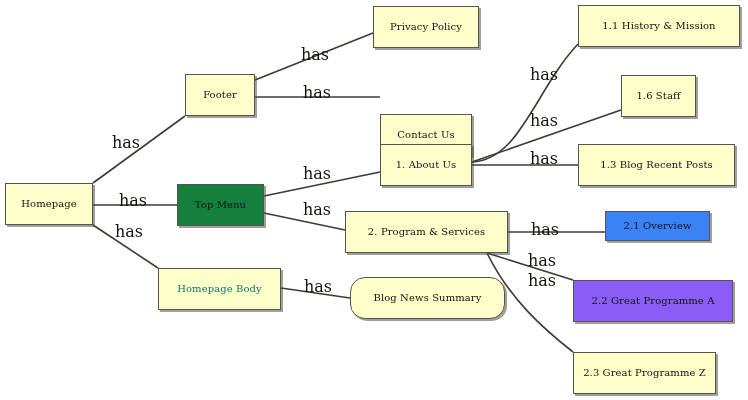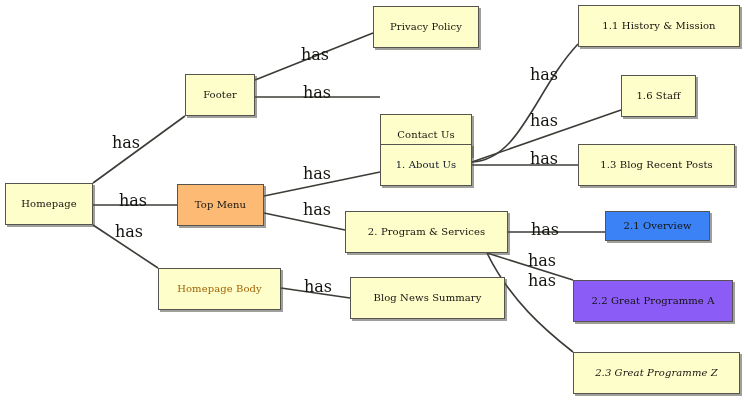--- a/index.html
+++ b/index.html
@@ -72,57 +72,57 @@
       <path d="M 487 253 C 510 300 545 330 573 352" fill="none" stroke="#3c3b36" stroke-width="1.6"></path>
       <path d="M 281 288 L 350 298" fill="none" stroke="#3c3b36" stroke-width="1.6"></path>
     </svg>
   <div id="node-layer">
       <div class="node" style="left: 5px; top: 183px; width: 88px; height: 42px; background: rgb(254, 254, 202); border-color: rgb(85, 84, 78);">
         <span class="node-label" style="color: rgb(20, 19, 15);">Homepage</span>
       </div>
       <div class="node" style="left: 185px; top: 74px; width: 70px; height: 42px; background: rgb(254, 254, 202); border-color: rgb(85, 84, 78);">
         <span class="node-label" style="color: rgb(20, 19, 15);">Footer</span>
       </div>
-      <div class="node" style="left: 177px; top: 184px; width: 87px; height: 42px; background: #fdba74; border-color: rgb(85, 84, 78);">
+      <div class="node" style="left: 177px; top: 184px; width: 87px; height: 42px; background: #15803d; border-color: rgb(85, 84, 78);">
         <span class="node-label" style="color: rgb(20, 19, 15);">Top Menu</span>
       </div>
       <div class="node" style="left: 158px; top: 268px; width: 123px; height: 42px; background: rgb(254, 254, 202); border-color: rgb(85, 84, 78);">
-        <span class="node-label" style="color: #a16207;">Homepage Body</span>
+        <span class="node-label" style="color: #0f766e;">Homepage Body</span>
       </div>
       <div class="node" style="left: 373px; top: 6px; width: 106px; height: 42px; background: rgb(254, 254, 202); border-color: rgb(85, 84, 78);">
         <span class="node-label" style="color: rgb(20, 19, 15);">Privacy Policy</span>
       </div>
       <div class="node" style="left: 380px; top: 74px; width: 92px; height: 42px; background: rgb(254, 254, 202); border-color: rgb(85, 84, 78); margin-top: 40px;">
         <span class="node-label" style="color: rgb(20, 19, 15);">Contact Us</span>
       </div>
       <div class="node" style="left: 380px; top: 144px; width: 92px; height: 42px; background: rgb(254, 254, 202); border-color: rgb(85, 84, 78);">
         <span class="node-label" style="color: #0f172a;">1. About Us</span>
       </div>
       <div class="node" style="left: 345px; top: 211px; width: 163px; height: 42px; background: rgb(254, 254, 202); border-color: rgb(85, 84, 78);">
         <span class="node-label" style="color: rgb(20, 19, 15);">2. Program &amp; Services</span>
       </div>
-      <div class="node" style="left: 350px; top: 277px; width: 155px; height: 42px; background: rgb(254, 254, 202); border-color: rgb(85, 84, 78);">
+      <div class="node" style="left: 350px; top: 277px; width: 155px; height: 42px; background: rgb(254, 254, 202); border-color: rgb(85, 84, 78); border-radius: 15px;">
         <span class="node-label" style="color: rgb(20, 19, 15);">Blog News Summary</span>
       </div>
       <div class="node" style="left: 578px; top: 5px; width: 162px; height: 42px; background: rgb(254, 254, 202); border-color: rgb(85, 84, 78);">
         <span class="node-label" style="color: rgb(20, 19, 15);">1.1 History &amp; Mission</span>
       </div>
       <div class="node" style="left: 621px; top: 75px; width: 75px; height: 42px; background: rgb(254, 254, 202); border-color: rgb(85, 84, 78);">
         <span class="node-label" style="color: rgb(20, 19, 15);">1.6 Staff</span>
       </div>
       <div class="node" style="left: 578px; top: 144px; width: 157px; height: 42px; background: rgb(254, 254, 202); border-color: rgb(85, 84, 78);">
         <span class="node-label" style="color: rgb(20, 19, 15);">1.3 Blog Recent Posts</span>
       </div>
       <div class="node" style="left: 605px; top: 211px; width: 105px; height: 30px; background: #3b82f6; border-color: rgb(85, 84, 78);">
         <span class="node-label" style="color: rgb(20, 19, 15);">2.1 Overview</span>
       </div>
       <div class="node" style="left: 573px; top: 280px; width: 160px; height: 42px; background: #8b5cf6; border-color: rgb(85, 84, 78);">
         <span class="node-label" style="color: rgb(20, 19, 15);">2.2 Great Programme A</span>
       </div>
-      <div class="node" style="left: 573px; top: 352px; width: 167px; height: 42px; background: rgb(254, 254, 202); border-color: rgb(85, 84, 78); font-style: italic;">
+      <div class="node" style="left: 573px; top: 352px; width: 143px; height: 42px; background: rgb(254, 254, 202); border-color: rgb(85, 84, 78);">
         <span class="node-label" style="color: rgb(20, 19, 15);">2.3 Great Programme Z</span>
       </div>
     </div>
   <div id="edge-label-layer">
       <div class="edge-label" style="left: 112px; top: 135px;">has</div>
       <div class="edge-label" style="left: 119px; top: 193px;">has</div>
       <div class="edge-label" style="left: 115px; top: 224px;">has</div>
       <div class="edge-label" style="left: 301px; top: 47px;">has</div>
       <div class="edge-label" style="left: 303px; top: 85px;">has</div>
       <div class="edge-label" style="left: 303px; top: 166px;">has</div>

